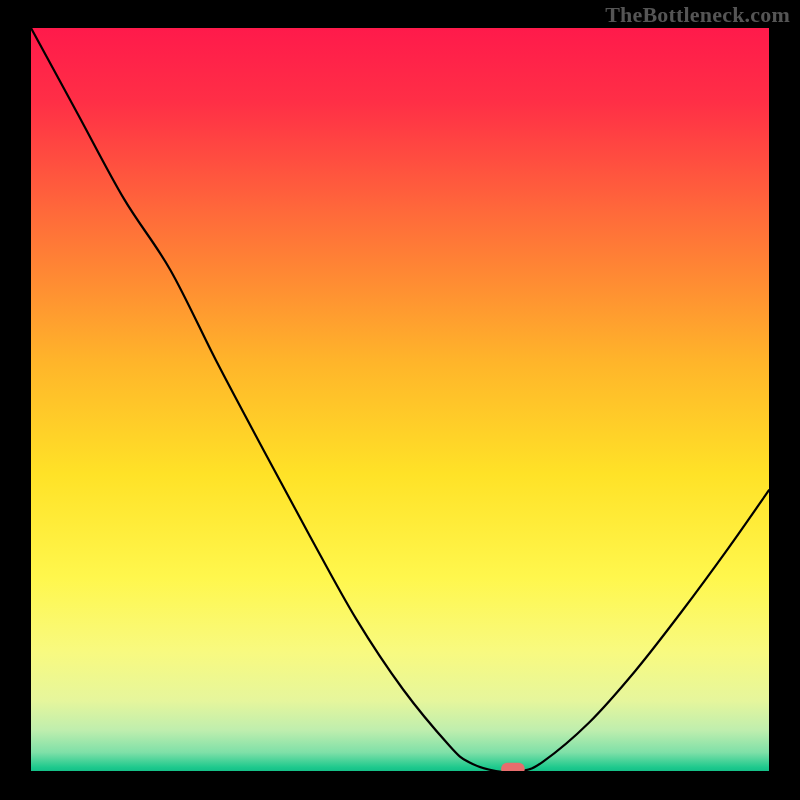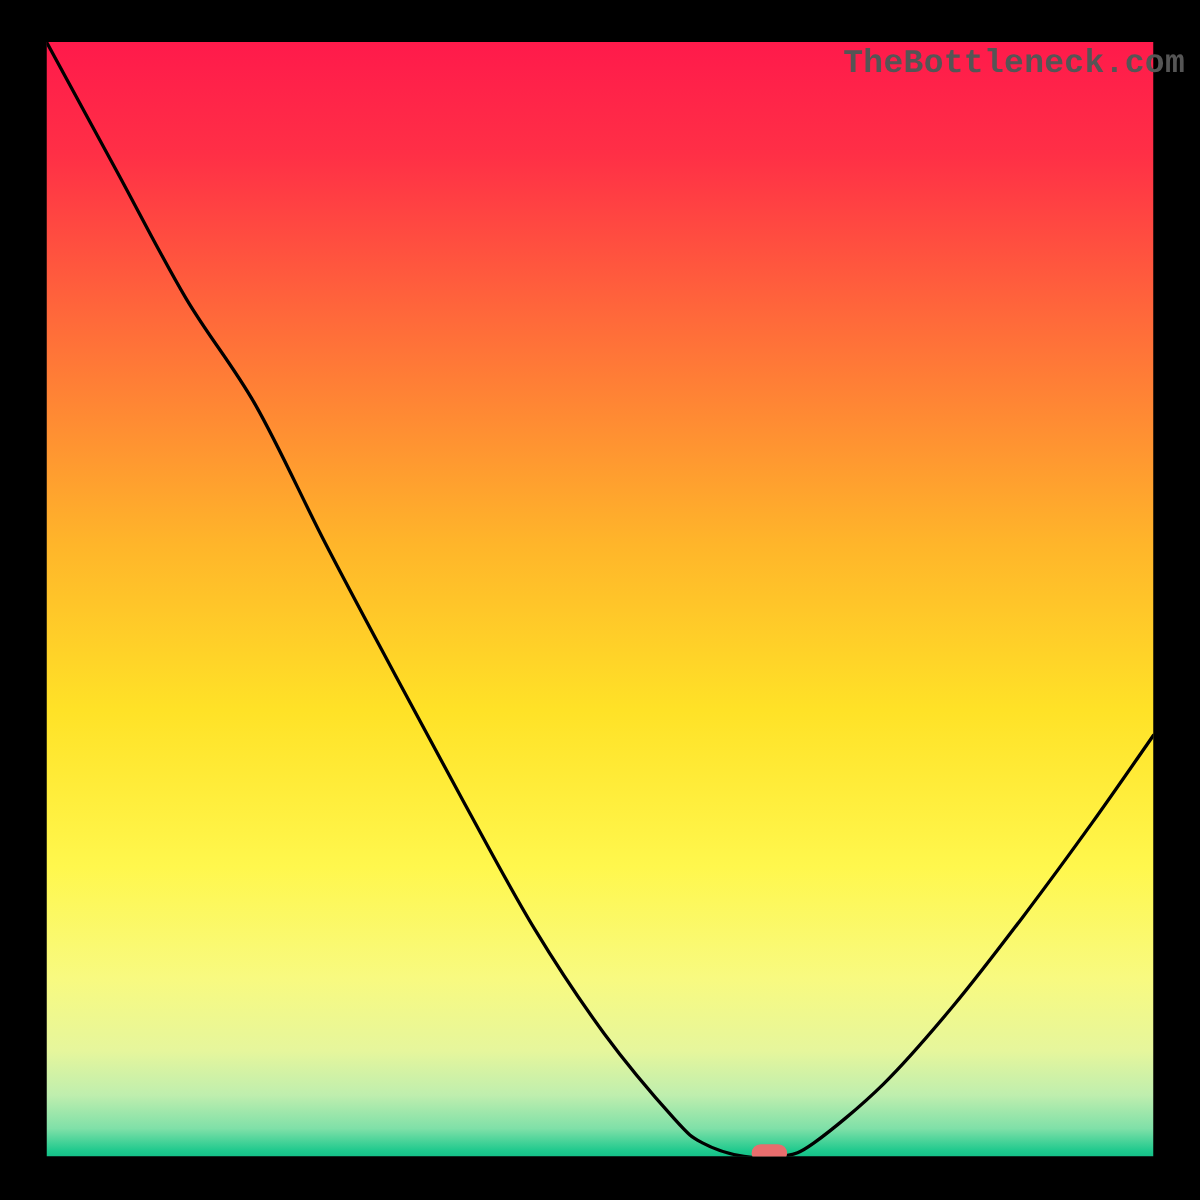--- a/index.html
+++ b/index.html
@@ -17,23 +17,22 @@
     height: 800px;
   }
   svg { display: block; }
   .watermark {
     position: absolute;
     top: 2px;
     right: 10px;
     color: #555;
     font-size: 22px;
     font-weight: 600;
-    font-family: Liberation Mono, monospace;
+    font-family: Liberation Serif, serif;
     letter-spacing: 0.2px;
-    margin-top: 28px;
   }
 </style>
 </head>
 <body>
 
 <div class="chart-wrap">
   <div class="watermark">TheBottleneck.com</div>
   <svg id="chart-svg" width="800" height="800" viewBox="0 0 800 800">
     <defs>
       <linearGradient id="bg-grad" x1="0" y1="0" x2="0" y2="1">

